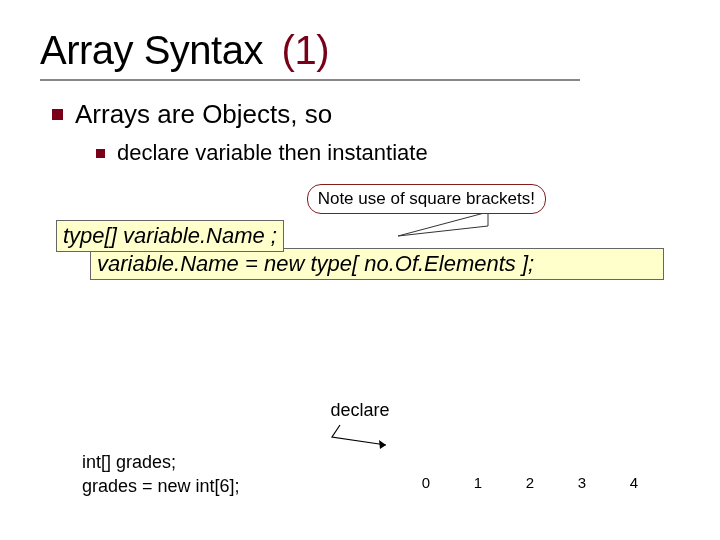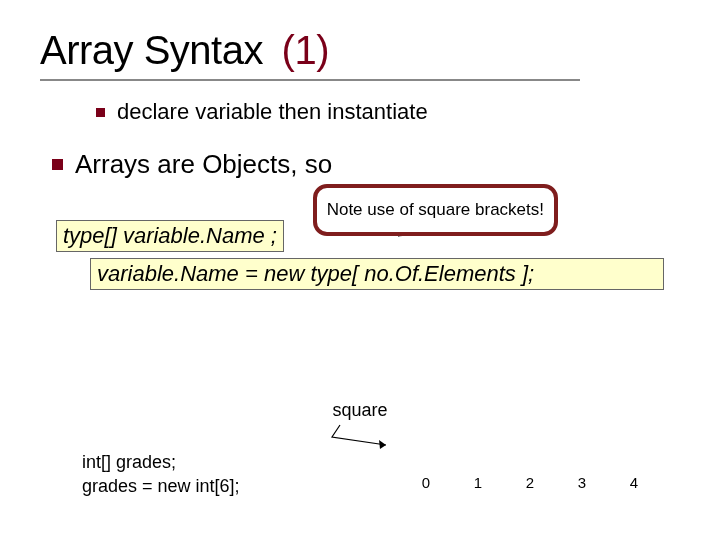--- a/index.html
+++ b/index.html
@@ -66,36 +66,36 @@
     display: inline-block;
     border: 1px solid #666;
     background: #ffffcc;
     padding: 2px 6px;
     font-size: 22px;
     font-style: italic;
     margin-left: 50px;
   }
   .codebox.wide {
     display: block;
-    margin-top: 12px;
+    margin-top: 2px;
     width: 560px;
   }
 
   .callout-wrap {
     position: relative;
     height: 56px;
   }
   .callout {
     position: absolute;
-    right: 22px;
+    right: 34px;
     top: -6px;
-    border: 4px solid #7f1d1d;
+    border: 1px solid #7f1d1d;
     border-radius: 14px;
     background: #fff;
-    padding: 12px 10px;
+    padding: 4px 10px;
     font-size: 17px;
     font-family: Arial, sans-serif;
     z-index: 3;
   }
   
   .pointer {
     position: absolute;
     left: 358px;
     top: 18px;
     width: 90px;
@@ -159,41 +159,41 @@
 <body>
 
 <div class="slide">
 
   <h1 class="title">
     <span class="main">Array Syntax</span>
     <span class="paren">(1)</span>
   </h1>
   <hr class="hr">
 
+  <div class="bullet-row">
+    <div class="sq"></div>
+    <div class="bullet-text">Arrays are Objects, so</div>
+  </div>
+
   <div class="bullet-row sub">
     <div class="sq small"></div>
     <div class="bullet-text sub">declare variable then instantiate</div>
-  </div>
-
-  <div class="bullet-row">
-    <div class="sq"></div>
-    <div class="bullet-text">Arrays are Objects, so</div>
   </div>
 
   <div class="callout-wrap">
     <div class="callout">Note use of square brackets!</div>
     <svg class="pointer" viewBox="0 0 90 30">
       <polygon points="0,28 90,4 90,18" fill="#fff" stroke="#333" stroke-width="1"></polygon>
     </svg>
     <div class="codebox" style="position:absolute; left:0; top:30px;margin-left:16px;">type[] variable.Name ;</div>
   </div>
 
   <div class="codebox wide">variable.Name = new type[ no.Of.Elements ];</div>
 
-  <div class="grades-label">square</div>
+  <div class="grades-label">declare</div>
   <svg class="grades-arrow" viewBox="0 0 60 30">
     <path d="M10 2 L2 14 L56 22" fill="none" stroke="#000" stroke-width="1.2"></path>
     <polygon points="56,22 49,17 50,26" fill="#000"></polygon>
   </svg>
 
   <div class="code-sample">
     <div>int[] grades;</div>
     <div>grades = new int[6];</div>
   </div>
 

